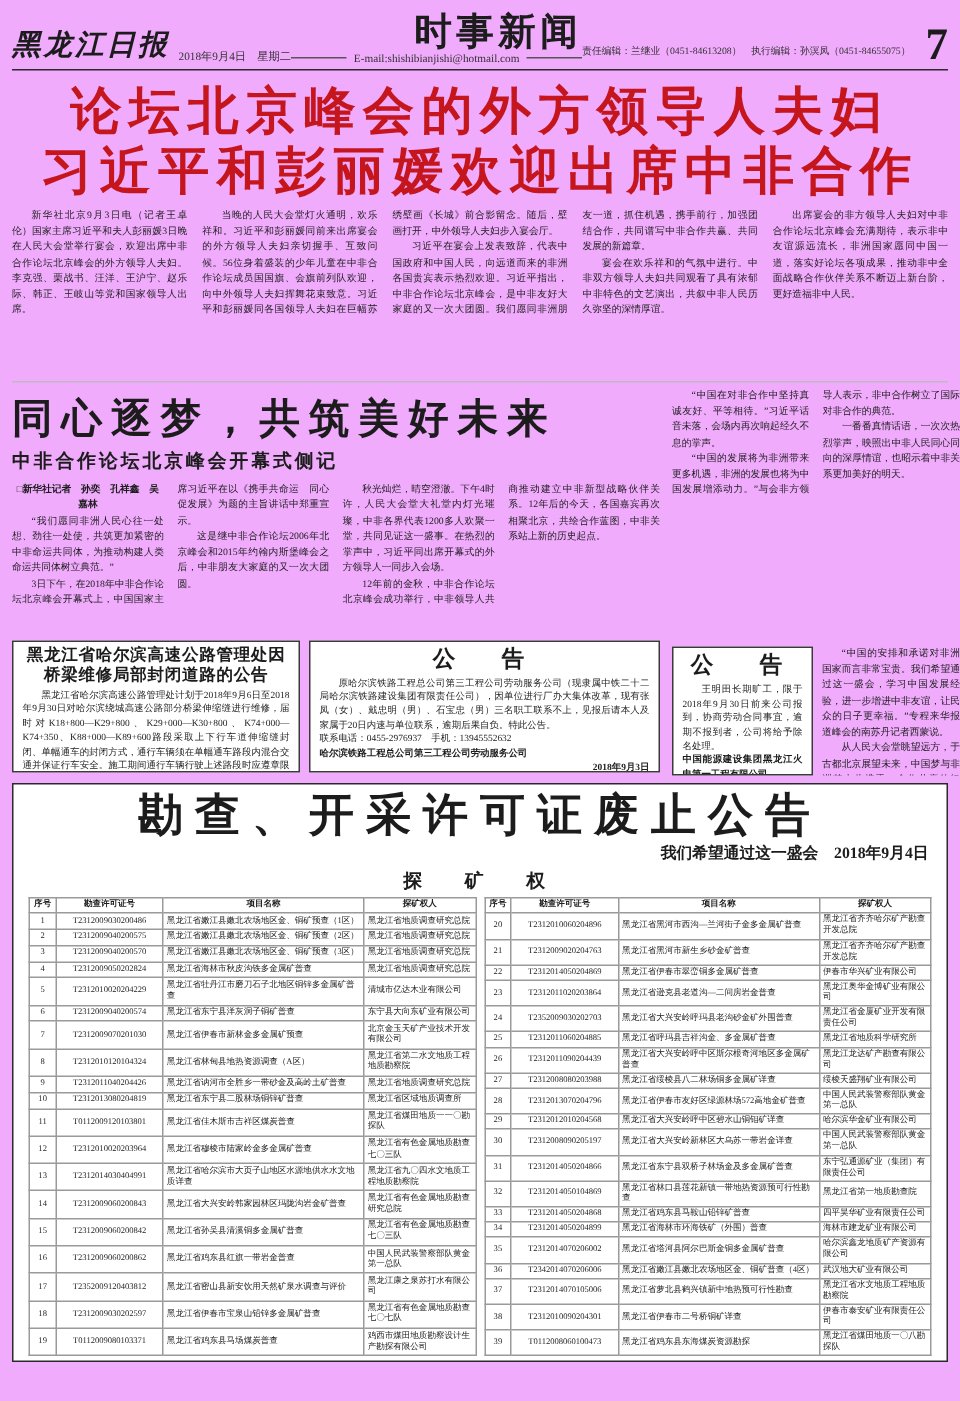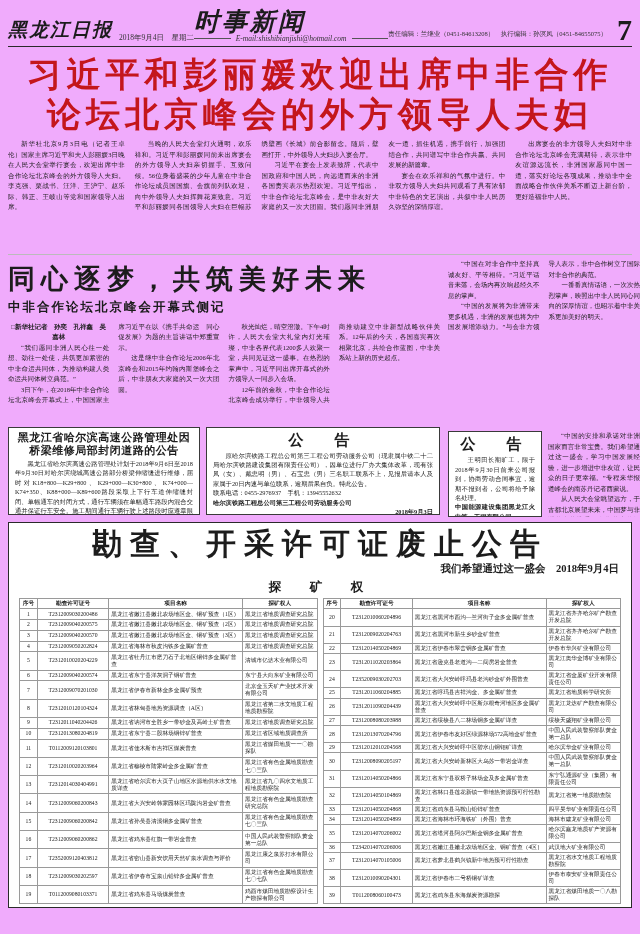--- a/index.html
+++ b/index.html
@@ -7,21 +7,21 @@
   .page {
     width:640px; height:934px; background:#f0abfc; margin:0 auto;
     font-family:"Liberation Serif", serif; color:#1c1c1c;
     padding:5px 8px 2px 8px; overflow:hidden; position:relative;
   }
   
   .hdr { display:flex; align-items:flex-end; justify-content:space-between;
          border-bottom:1px solid #2a2a2a; padding-bottom:3px; height:42px; }
   .masthead { font-weight:bold; font-style:italic; font-size:19px; letter-spacing:2px; white-space:nowrap; }
   .hdr-date { font-size:7.5px; color:#333; margin-left:6px; white-space:nowrap; }
-  .hdr-center { text-align:left; flex:1;font-style:italic; }
+  .hdr-center { text-align:right; flex:1; }
   .section-title { font-size:25px; font-weight:900; letter-spacing:3px;
                    font-family:"Liberation Sans", sans-serif; line-height:1; }
   .email-line { font-size:7.5px; color:#333; display:flex; align-items:center; gap:5px; justify-content:center; margin-top:0;}
   .email-line::before,.email-line::after { content:""; height:1px; background:#555; flex:1; }
   .hdr-right { text-align:right; white-space:nowrap; display:flex; align-items:flex-end; gap:10px;}
   .editors { font-size:6.5px; color:#333; margin-bottom:4px;}
   .page-num { font-size:30px; font-weight:900; line-height:0.9; }
   
   .headline1 { text-align:center; color:#c4161c; font-family:"Liberation Sans", sans-serif;
                font-weight:900; font-size:34px; letter-spacing:5px; line-height:1.18;
@@ -86,22 +86,22 @@
       <div class="section-title">时事新闻</div>
       <div class="email-line">E-mail:shishibianjishi@hotmail.com</div>
     </div>
     <div class="hdr-right">
       <span class="editors">责任编辑：兰继业（0451-84613208）　执行编辑：孙溟凤（0451-84655075）</span>
       <span class="page-num">7</span>
     </div>
   </div>
 
   <div class="headline1">
+    <div>论坛北京峰会的外方领导人夫妇</div>
     <div>习近平和彭丽媛欢迎出席中非合作</div>
-    <div>论坛北京峰会的外方领导人夫妇</div>
   </div>
 
   <div class="art art1" id="art1">
       <p>新华社北京9月3日电（记者王卓伦）国家主席习近平和夫人彭丽媛3日晚在人民大会堂举行宴会，欢迎出席中非合作论坛北京峰会的外方领导人夫妇。李克强、栗战书、汪洋、王沪宁、赵乐际、韩正、王岐山等党和国家领导人出席。</p>
       <p>当晚的人民大会堂灯火通明，欢乐祥和。习近平和彭丽媛同前来出席宴会的外方领导人夫妇亲切握手、互致问候。56位身着盛装的少年儿童在中非合作论坛成员国国旗、会旗前列队欢迎，向中外领导人夫妇挥舞花束致意。习近平和彭丽媛同各国领导人夫妇在巨幅苏绣壁画《长城》前合影留念。随后，壁画打开，中外领导人夫妇步入宴会厅。</p>
       <p>习近平在宴会上发表致辞，代表中国政府和中国人民，向远道而来的非洲各国贵宾表示热烈欢迎。习近平指出，中非合作论坛北京峰会，是中非友好大家庭的又一次大团圆。我们愿同非洲朋友一道，抓住机遇，携手前行，加强团结合作，共同谱写中非合作共赢、共同发展的新篇章。</p>
       <p>宴会在欢乐祥和的气氛中进行。中非双方领导人夫妇共同观看了具有浓郁中非特色的文艺演出，共叙中非人民历久弥坚的深情厚谊。</p>
       <p>出席宴会的非方领导人夫妇对中非合作论坛北京峰会充满期待，表示非中友谊源远流长，非洲国家愿同中国一道，落实好论坛各项成果，推动非中全面战略合作伙伴关系不断迈上新台阶，更好造福非中人民。</p>
     </div>
 

